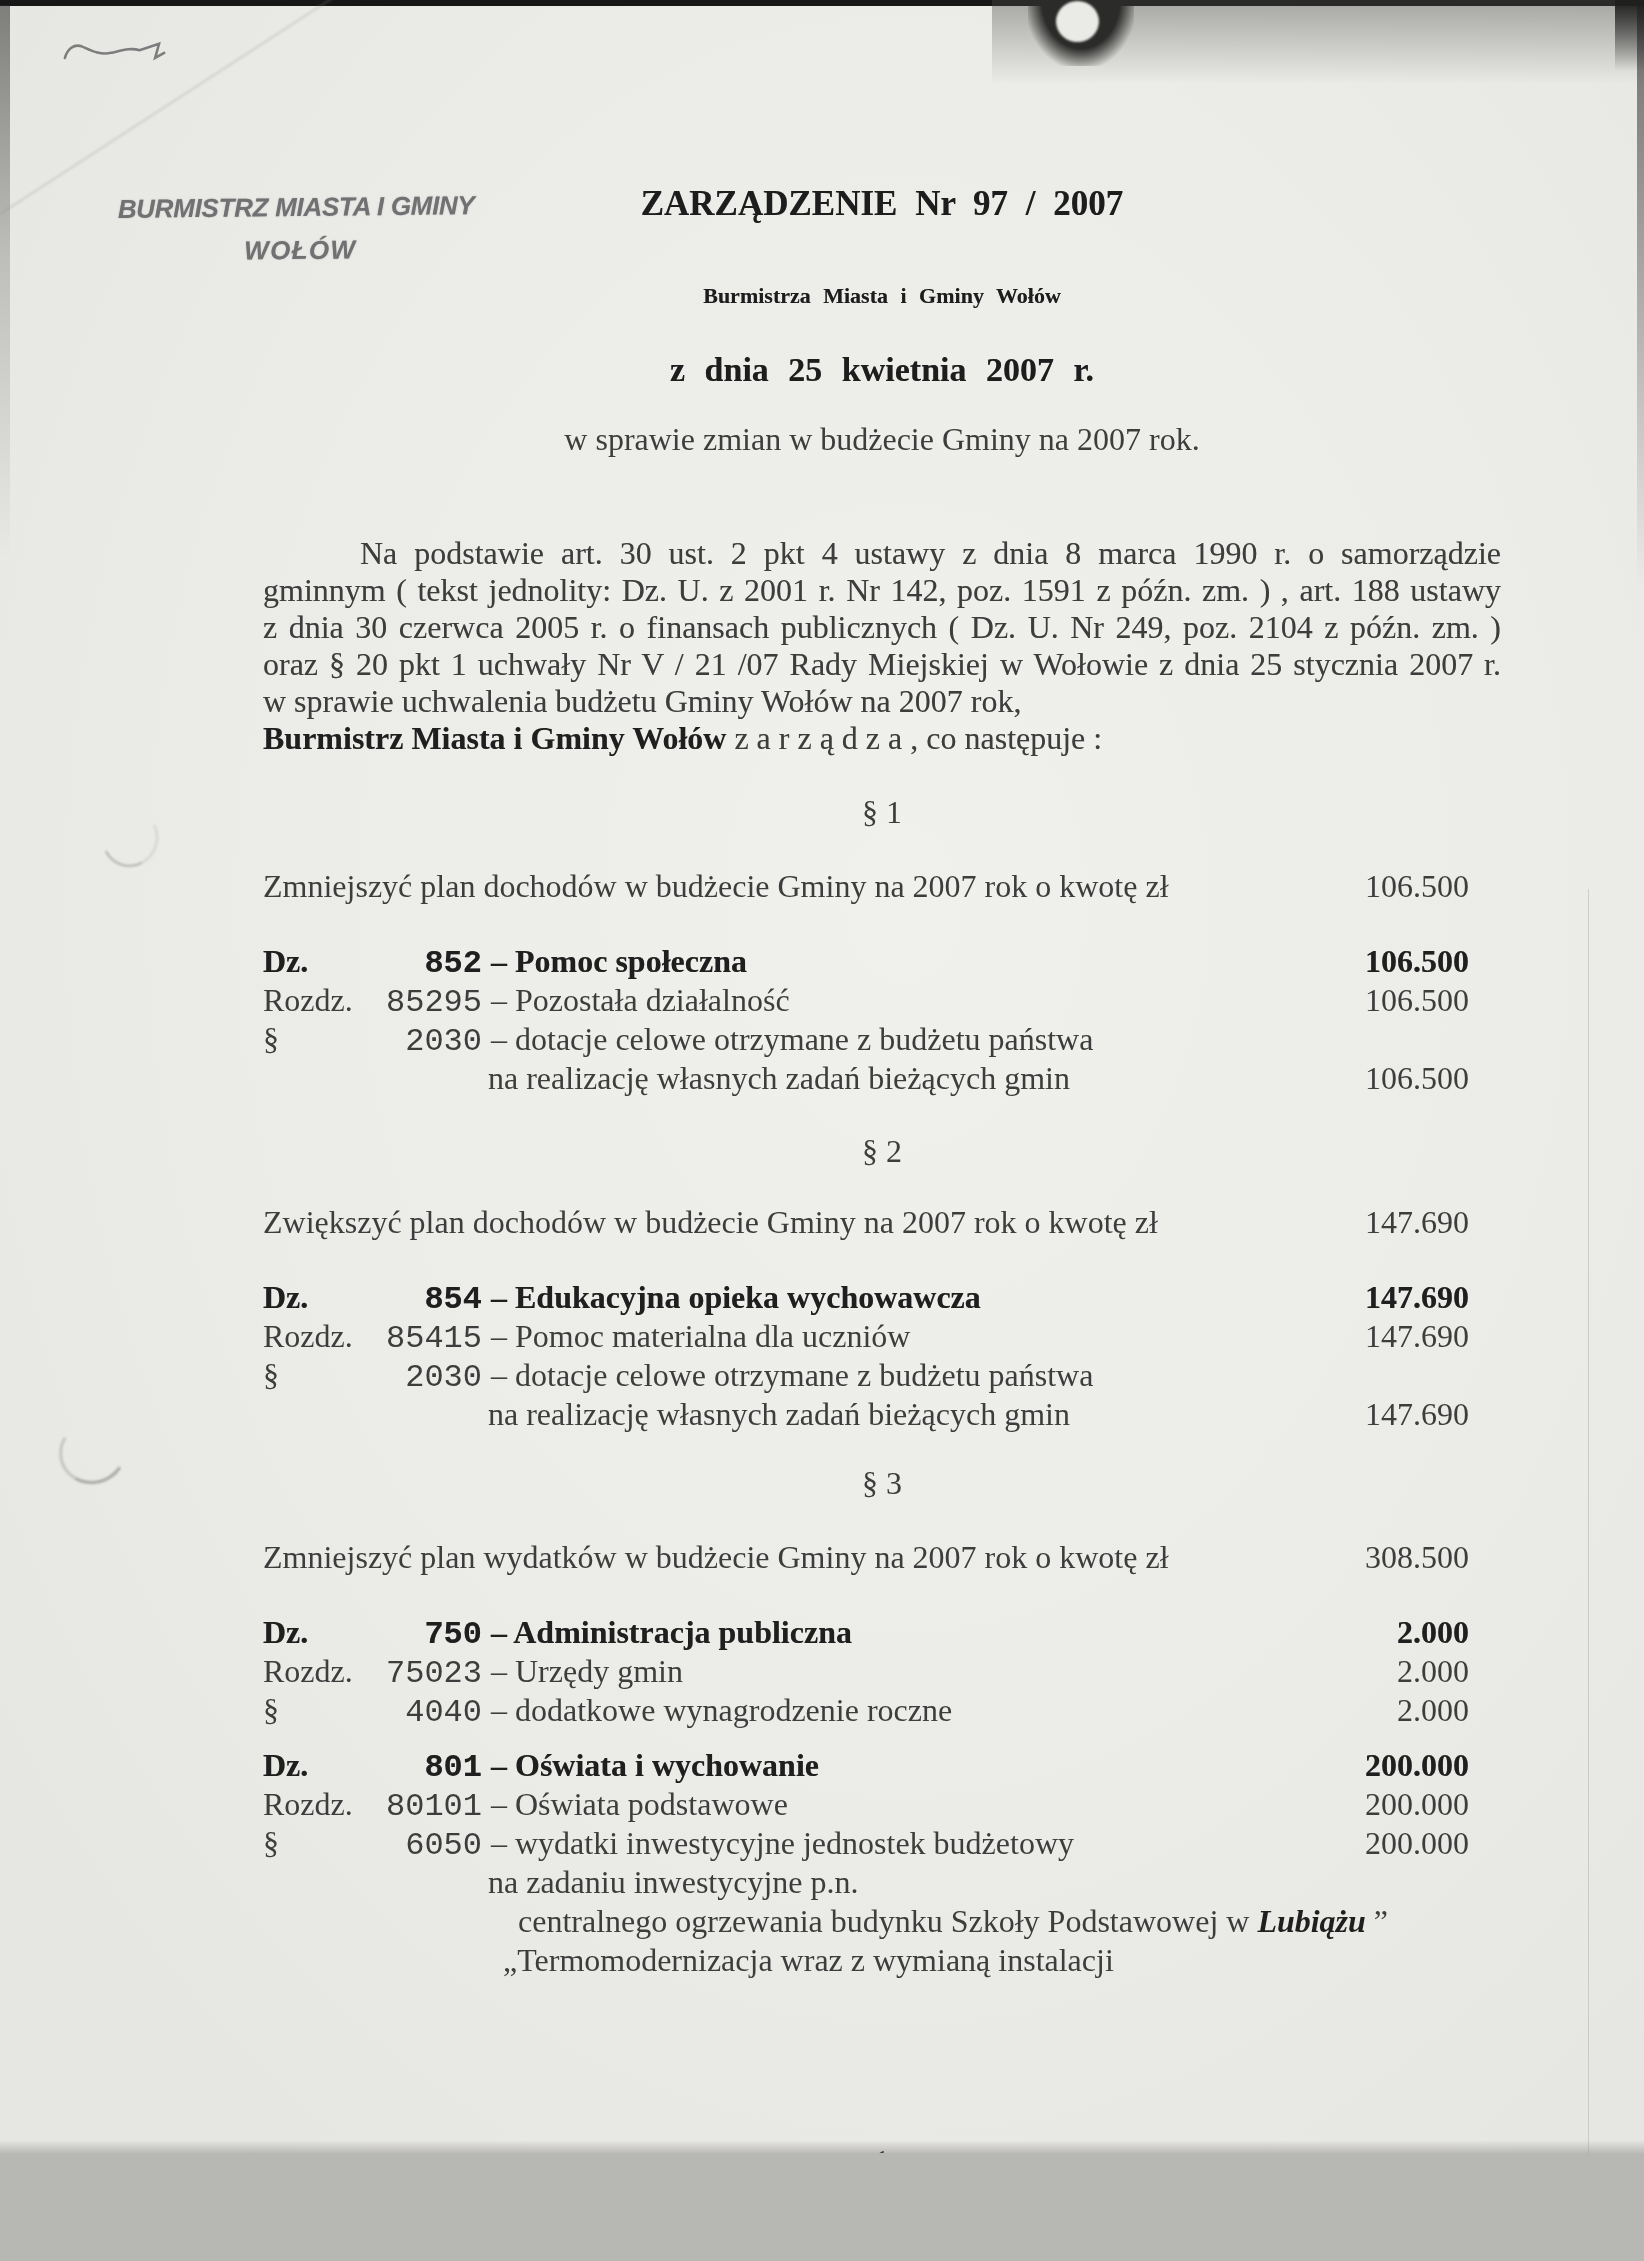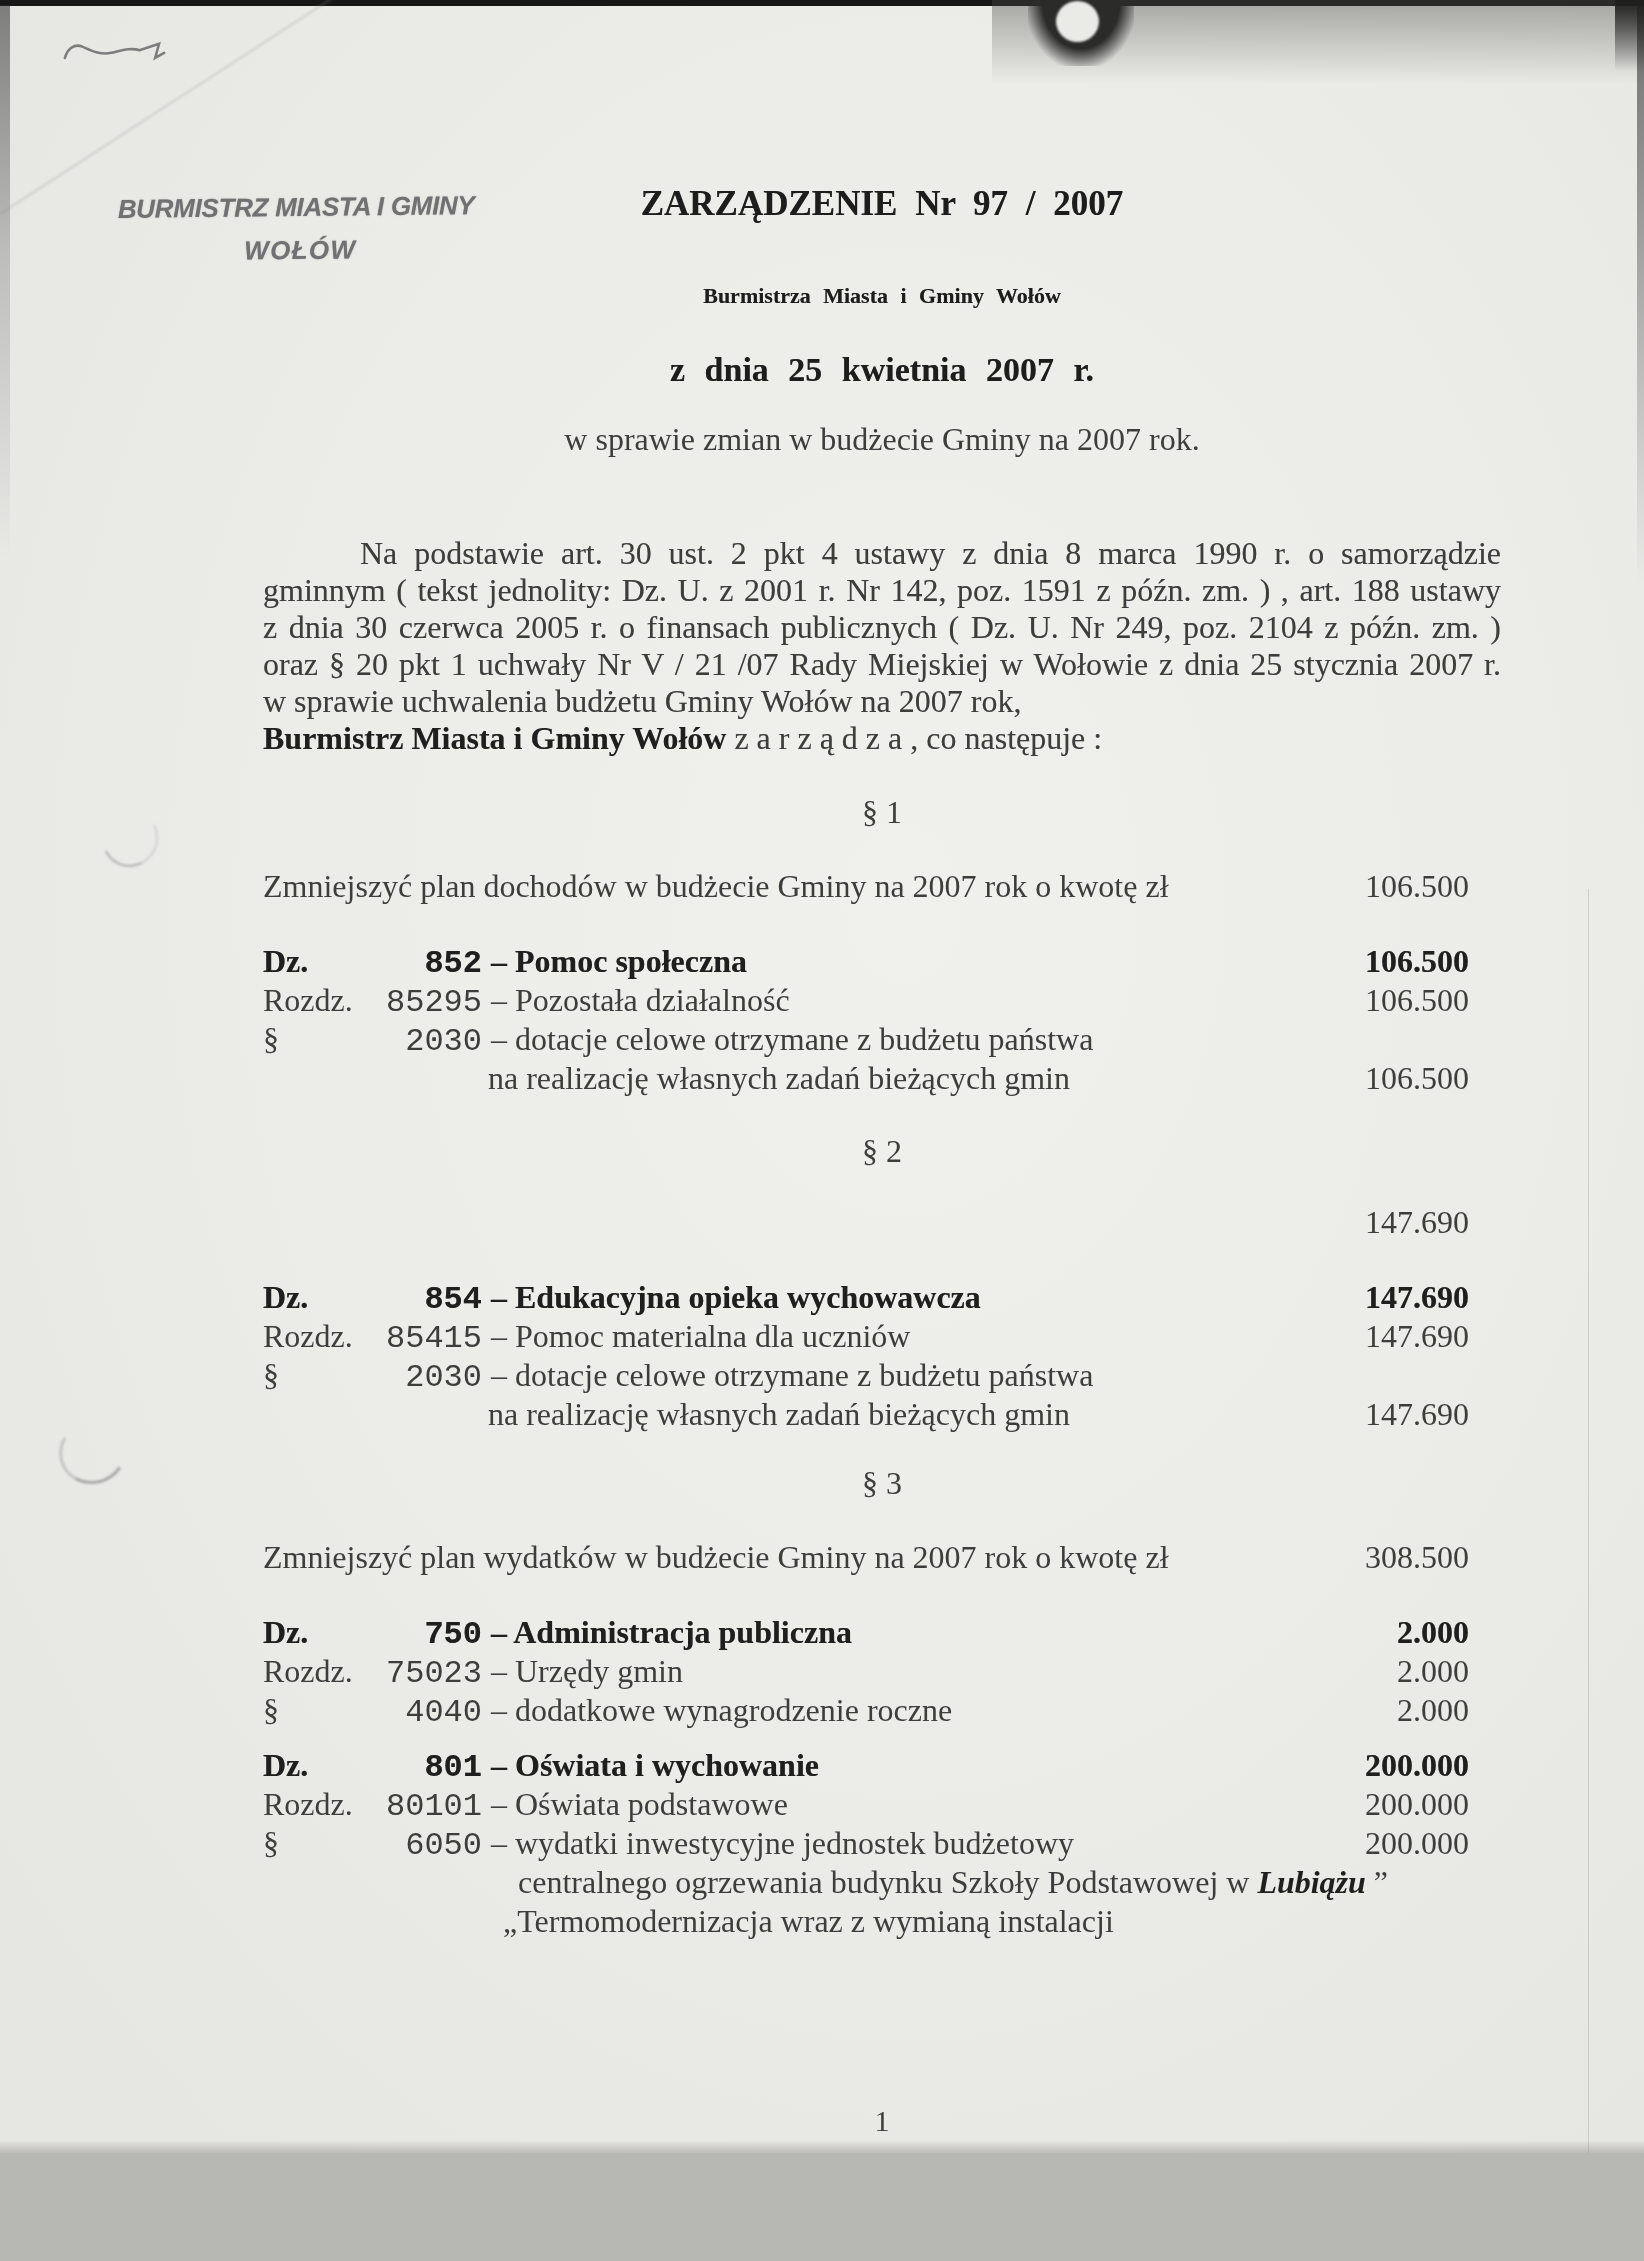--- a/index.html
+++ b/index.html
@@ -159,20 +159,21 @@
         <div class="cont ind1">
           <span>na realizację własnych zadań bieżących gmin</span>
           <span class="amt">106.500</span>
         </div>
       </div>
     </div>
 
     <div>
       <div class="marker m2">§ 2</div>
       <div class="sec-intro i2">
+        <span>Zwiększyć plan dochodów w budżecie Gminy na 2007 rok o kwotę zł</span>
         <span class="amt">147.690</span>
       </div>
       <div class="rows r2">
         <div class="srow bold">
           <span class="lab">Dz.</span><span class="code">854</span><span class="desc">– Edukacyjna opieka wychowawcza</span>
           <span class="amt">147.690</span>
         </div>
         <div class="srow">
           <span class="lab">Rozdz.</span><span class="code">85415</span><span class="desc">– Pomoc materialna dla uczniów</span>
           <span class="amt">147.690</span>
@@ -211,20 +212,23 @@
           <span class="amt">200.000</span>
         </div>
         <div class="srow">
           <span class="lab">Rozdz.</span><span class="code">80101</span><span class="desc">– Oświata podstawowe</span>
           <span class="amt">200.000</span>
         </div>
         <div class="srow">
           <span class="lab">§</span><span class="code">6050</span><span class="desc">– wydatki inwestycyjne jednostek budżetowy</span>
           <span class="amt">200.000</span>
         </div>
+        <div class="cont ind1">
+          <span>na zadaniu inwestycyjne p.n.</span>
+        </div>
         <div class="cont ind3">
           <span>centralnego ogrzewania budynku Szkoły Podstawowej w </span><span class="emph">Lubiążu</span><span> ”</span>
         </div>
         <div class="cont ind2">
           <span>„Termomodernizacja wraz z wymianą instalacji</span>
         </div>
       </div>
     </div>
 
     <div class="pagenum">1</div>

